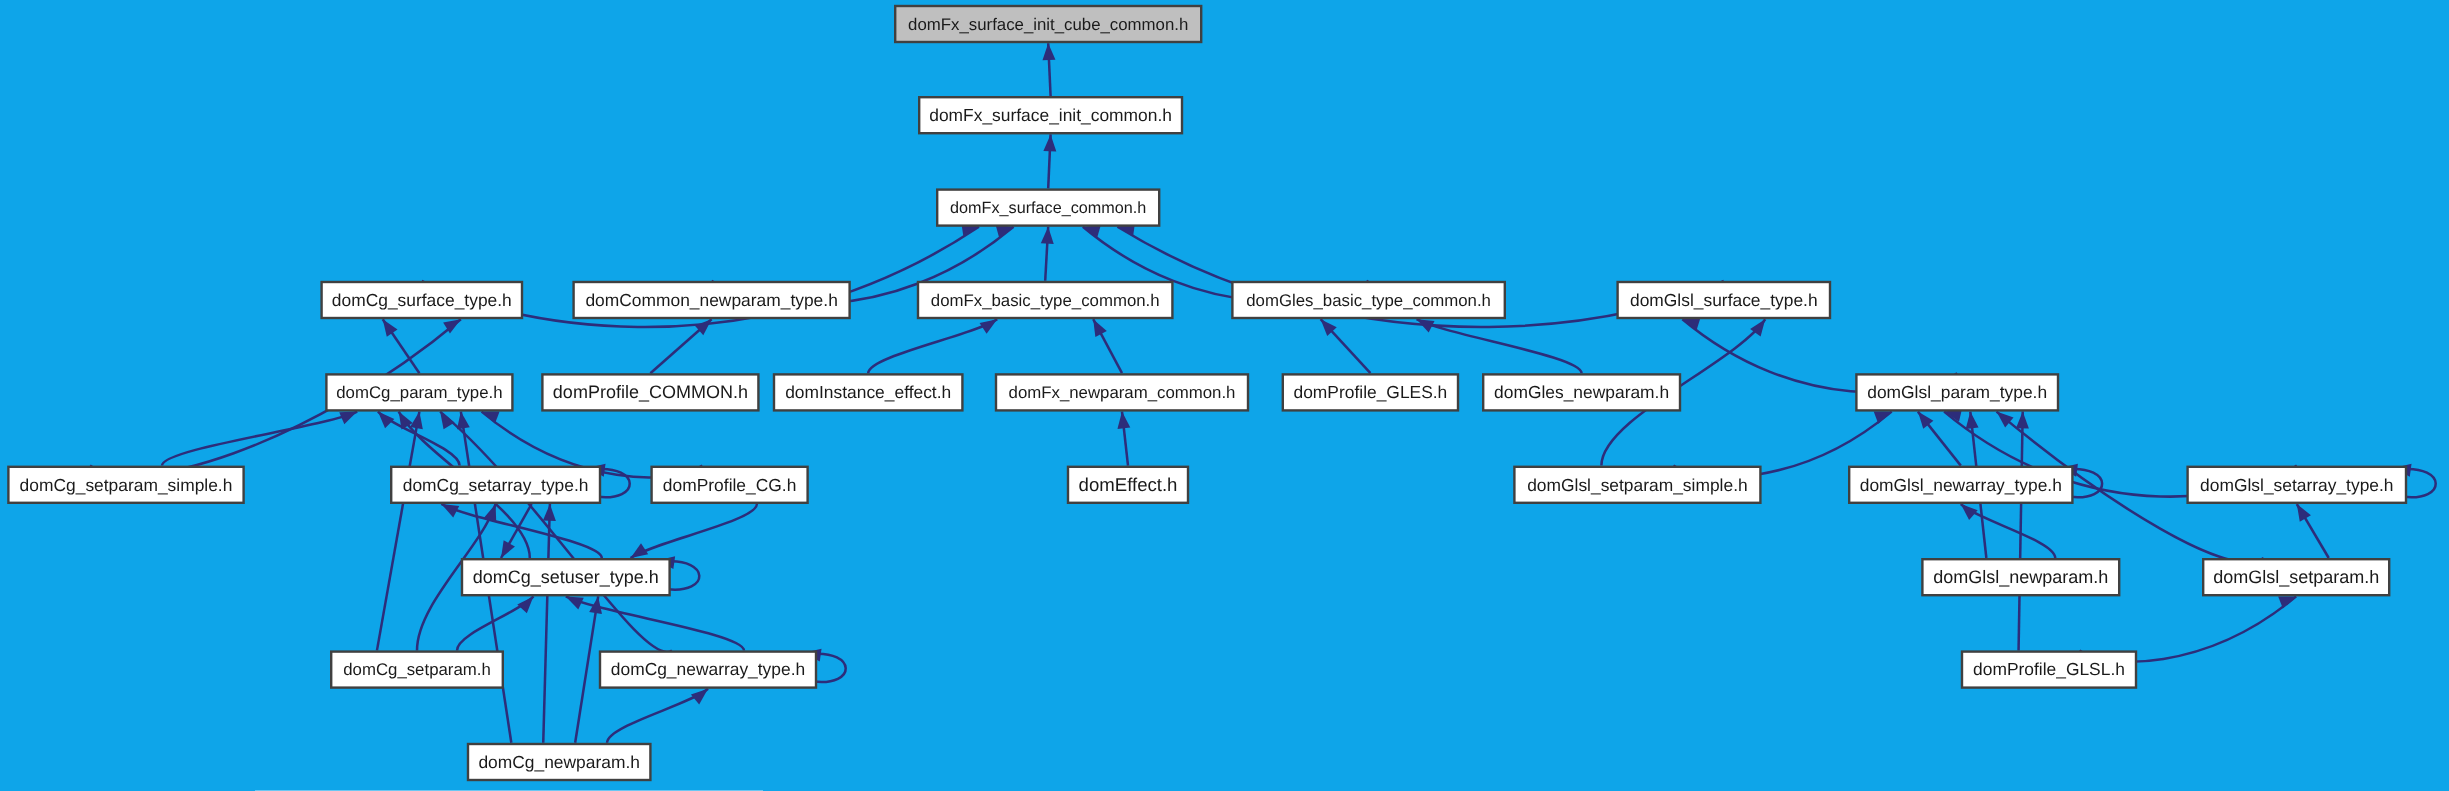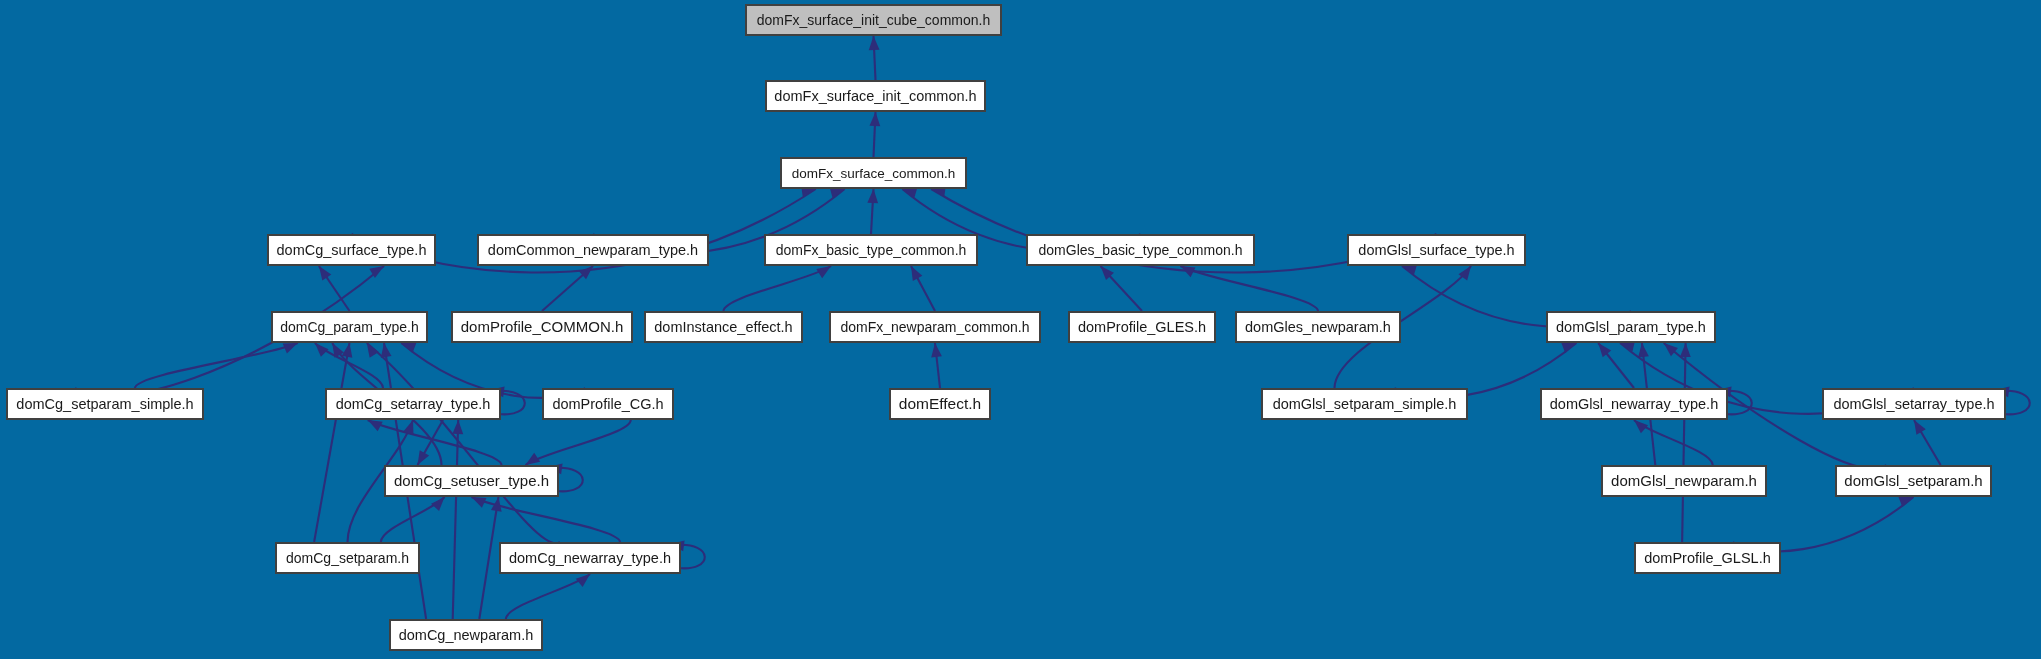--- a/index.html
+++ b/index.html
@@ -4,21 +4,21 @@
 <style>
   html, body {
     margin: 0;
     padding: 0;
     background: #ffffff;
   }
   #graph-root {
     position: relative;
     width: 2041px;
     height: 659px;
-    background: #0369a1;
+    background: #0ea5e9;
     font-family: "Liberation Sans", sans-serif;
     overflow: hidden;
   }
   svg#graph-canvas {
     position: absolute;
     left: 0;
     top: 0;
     width: 2041px;
     height: 659px;
     display: block;

